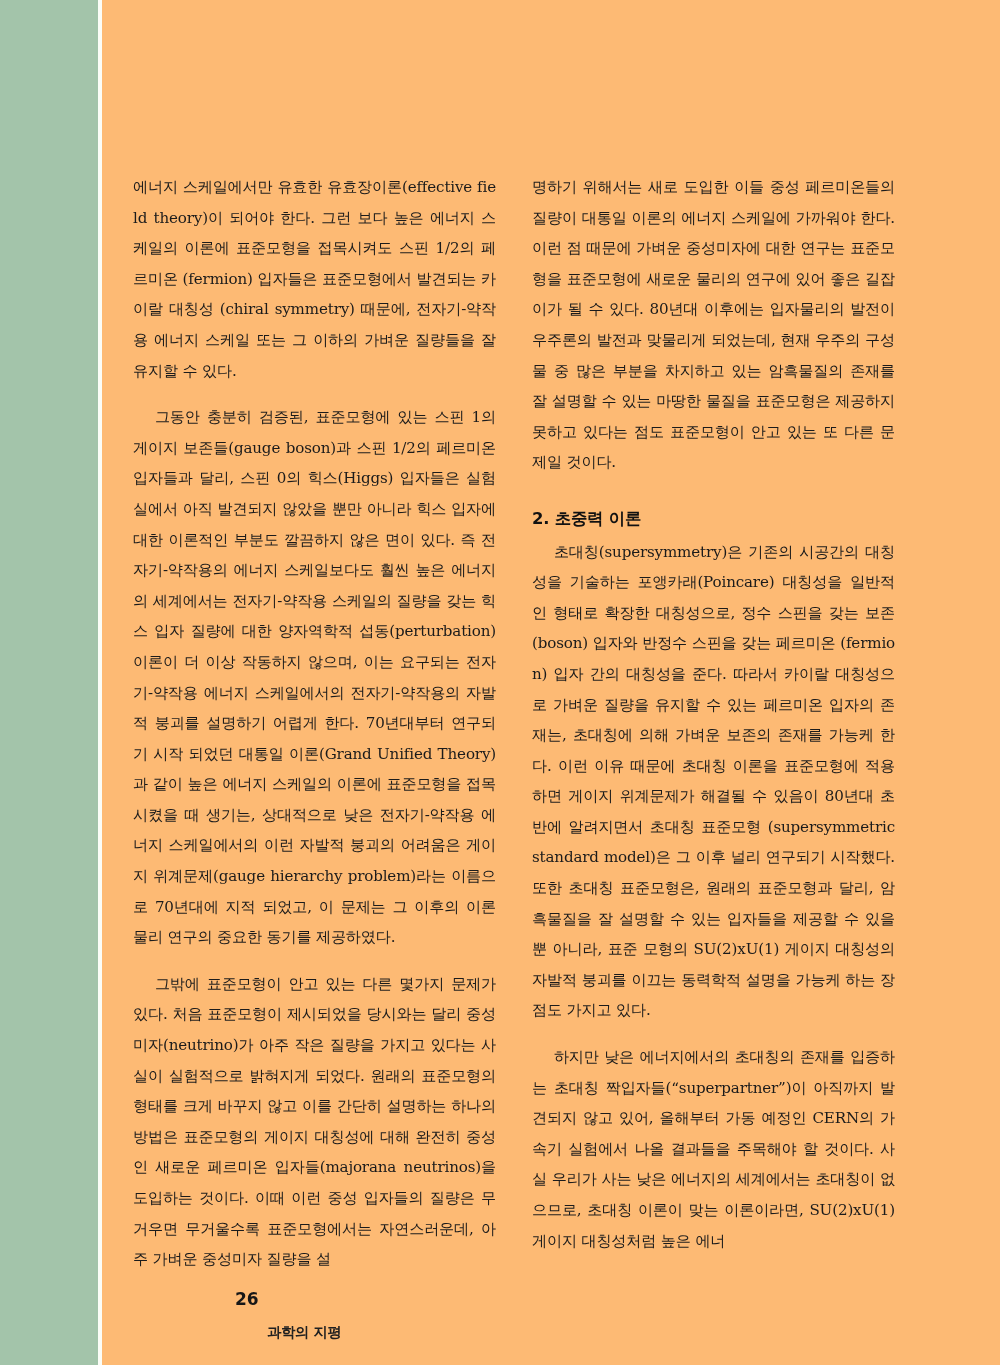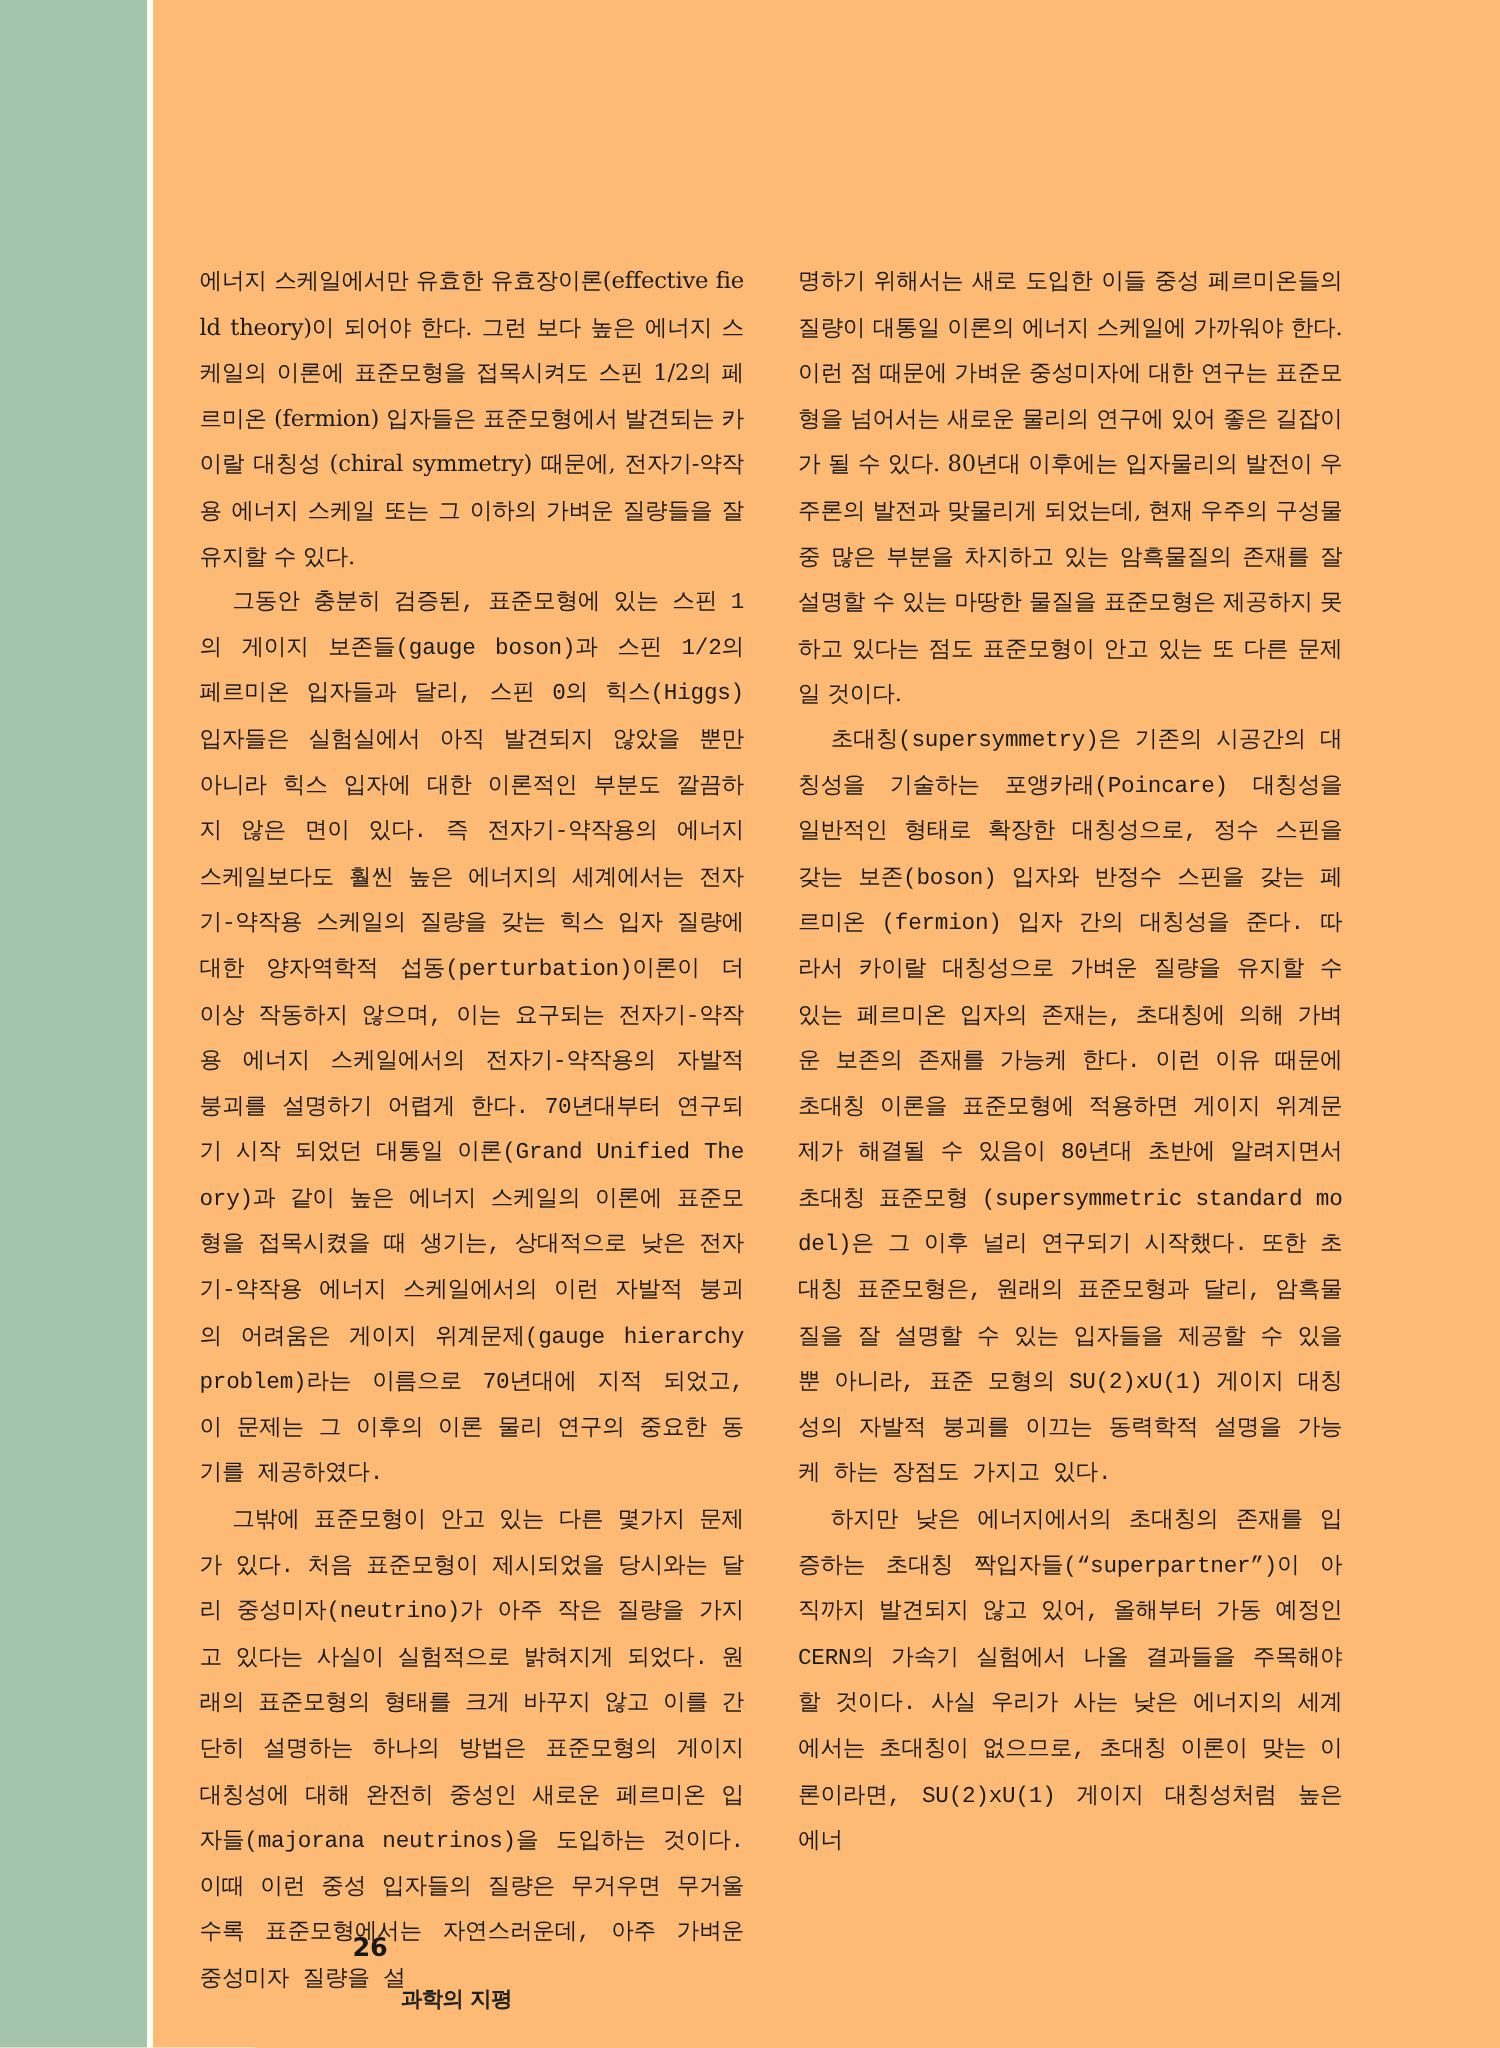--- a/index.html
+++ b/index.html
@@ -72,22 +72,21 @@
     text-justify: inter-character;
     word-break: break-all;
     letter-spacing: -0.15px;
     -webkit-hyphens: none;
     hyphens: none;
   }
   p.body.indent {
     text-indent: 1.45em;
   }
   p.body + p.body {
-    margin-top: 0;
-    font-family: Liberation Mono, monospace;
+    margin-top: 16px;
   }
 
   h2.section {
     margin: 26px 0 2px 0;
     font-size: 16.4px;
     line-height: 30.6px;
     font-weight: 700;
     color: #111111;
     font-family: "DejaVu Sans", "Liberation Sans", sans-serif;
     letter-spacing: -0.2px;
@@ -128,21 +127,22 @@
 
     <div class="columns">
 
       <div class="col">
         <p class="body">에너지 스케일에서만 유효한 유효장이론(effective field theory)이 되어야 한다. 그런 보다 높은 에너지 스케일의 이론에 표준모형을 접목시켜도 스핀 1/2의 페르미온 (fermion) 입자들은 표준모형에서 발견되는 카이랄 대칭성 (chiral symmetry) 때문에, 전자기-약작용 에너지 스케일 또는 그 이하의 가벼운 질량들을 잘 유지할 수 있다.</p>
         <p class="body indent">그동안 충분히 검증된, 표준모형에 있는 스핀 1의 게이지 보존들(gauge boson)과 스핀 1/2의 페르미온 입자들과 달리, 스핀 0의 힉스(Higgs) 입자들은 실험실에서 아직 발견되지 않았을 뿐만 아니라 힉스 입자에 대한 이론적인 부분도 깔끔하지 않은 면이 있다. 즉 전자기-약작용의 에너지 스케일보다도 훨씬 높은 에너지의 세계에서는 전자기-약작용 스케일의 질량을 갖는 힉스 입자 질량에 대한 양자역학적 섭동(perturbation)이론이 더 이상 작동하지 않으며, 이는 요구되는 전자기-약작용 에너지 스케일에서의 전자기-약작용의 자발적 붕괴를 설명하기 어렵게 한다. 70년대부터 연구되기 시작 되었던 대통일 이론(Grand Unified Theory)과 같이 높은 에너지 스케일의 이론에 표준모형을 접목시켰을 때 생기는, 상대적으로 낮은 전자기-약작용 에너지 스케일에서의 이런 자발적 붕괴의 어려움은 게이지 위계문제(gauge hierarchy problem)라는 이름으로 70년대에 지적 되었고, 이 문제는 그 이후의 이론 물리 연구의 중요한 동기를 제공하였다.</p>
         <p class="body indent">그밖에 표준모형이 안고 있는 다른 몇가지 문제가 있다. 처음 표준모형이 제시되었을 당시와는 달리 중성미자(neutrino)가 아주 작은 질량을 가지고 있다는 사실이 실험적으로 밝혀지게 되었다. 원래의 표준모형의 형태를 크게 바꾸지 않고 이를 간단히 설명하는 하나의 방법은 표준모형의 게이지 대칭성에 대해 완전히 중성인 새로운 페르미온 입자들(majorana neutrinos)을 도입하는 것이다. 이때 이런 중성 입자들의 질량은 무거우면 무거울수록 표준모형에서는 자연스러운데, 아주 가벼운 중성미자 질량을 설</p>
       </div>
 
       <div class="col">
-        <p class="body">명하기 위해서는 새로 도입한 이들 중성 페르미온들의 질량이 대통일 이론의 에너지 스케일에 가까워야 한다. 이런 점 때문에 가벼운 중성미자에 대한 연구는 표준모형을 넘어서는 새로운 물리의 연구에 있어 좋은 길잡이가 될 수 있다. 80년대 이후에는 입자물리의 발전이 우주론의 발전과 맞물리게 되었는데, 현재 우주의 구성물 중 많은 부분을 차지하고 있는 암흑물질의 존재를 잘 설명할 수 있는 마땅한 물질을 표준모형은 제공하지 못하고 있다는 점도 표준모형이 안고 있는 또 다른 문제일 것이다.</p>
+        <p class="body">명하기 위해서는 새로 도입한 이들 중성 페르미온들의 질량이 대통일 이론의 에너지 스케일에 가까워야 한다. 이런 점 때문에 가벼운 중성미자에 대한 연구는 표준모형을 표준모형에 새로운 물리의 연구에 있어 좋은 길잡이가 될 수 있다. 80년대 이후에는 입자물리의 발전이 우주론의 발전과 맞물리게 되었는데, 현재 우주의 구성물 중 많은 부분을 차지하고 있는 암흑물질의 존재를 잘 설명할 수 있는 마땅한 물질을 표준모형은 제공하지 못하고 있다는 점도 표준모형이 안고 있는 또 다른 문제일 것이다.</p>
+        <h2 class="section">2. 초중력 이론</h2>
         <p class="body indent">초대칭(supersymmetry)은 기존의 시공간의 대칭성을 기술하는 포앵카래(Poincare) 대칭성을 일반적인 형태로 확장한 대칭성으로, 정수 스핀을 갖는 보존(boson) 입자와 반정수 스핀을 갖는 페르미온 (fermion) 입자 간의 대칭성을 준다. 따라서 카이랄 대칭성으로 가벼운 질량을 유지할 수 있는 페르미온 입자의 존재는, 초대칭에 의해 가벼운 보존의 존재를 가능케 한다. 이런 이유 때문에 초대칭 이론을 표준모형에 적용하면 게이지 위계문제가 해결될 수 있음이 80년대 초반에 알려지면서 초대칭 표준모형 (supersymmetric standard model)은 그 이후 널리 연구되기 시작했다. 또한 초대칭 표준모형은, 원래의 표준모형과 달리, 암흑물질을 잘 설명할 수 있는 입자들을 제공할 수 있을 뿐 아니라, 표준 모형의 SU(2)xU(1) 게이지 대칭성의 자발적 붕괴를 이끄는 동력학적 설명을 가능케 하는 장점도 가지고 있다.</p>
         <p class="body indent">하지만 낮은 에너지에서의 초대칭의 존재를 입증하는 초대칭 짝입자들(“superpartner”)이 아직까지 발견되지 않고 있어, 올해부터 가동 예정인 CERN의 가속기 실험에서 나올 결과들을 주목해야 할 것이다. 사실 우리가 사는 낮은 에너지의 세계에서는 초대칭이 없으므로, 초대칭 이론이 맞는 이론이라면, SU(2)xU(1) 게이지 대칭성처럼 높은 에너</p>
       </div>
 
     </div>
 
     <div class="footer">
       <span class="pagenum">26</span>
       <span class="magazine">과학의 지평</span>
     </div>

